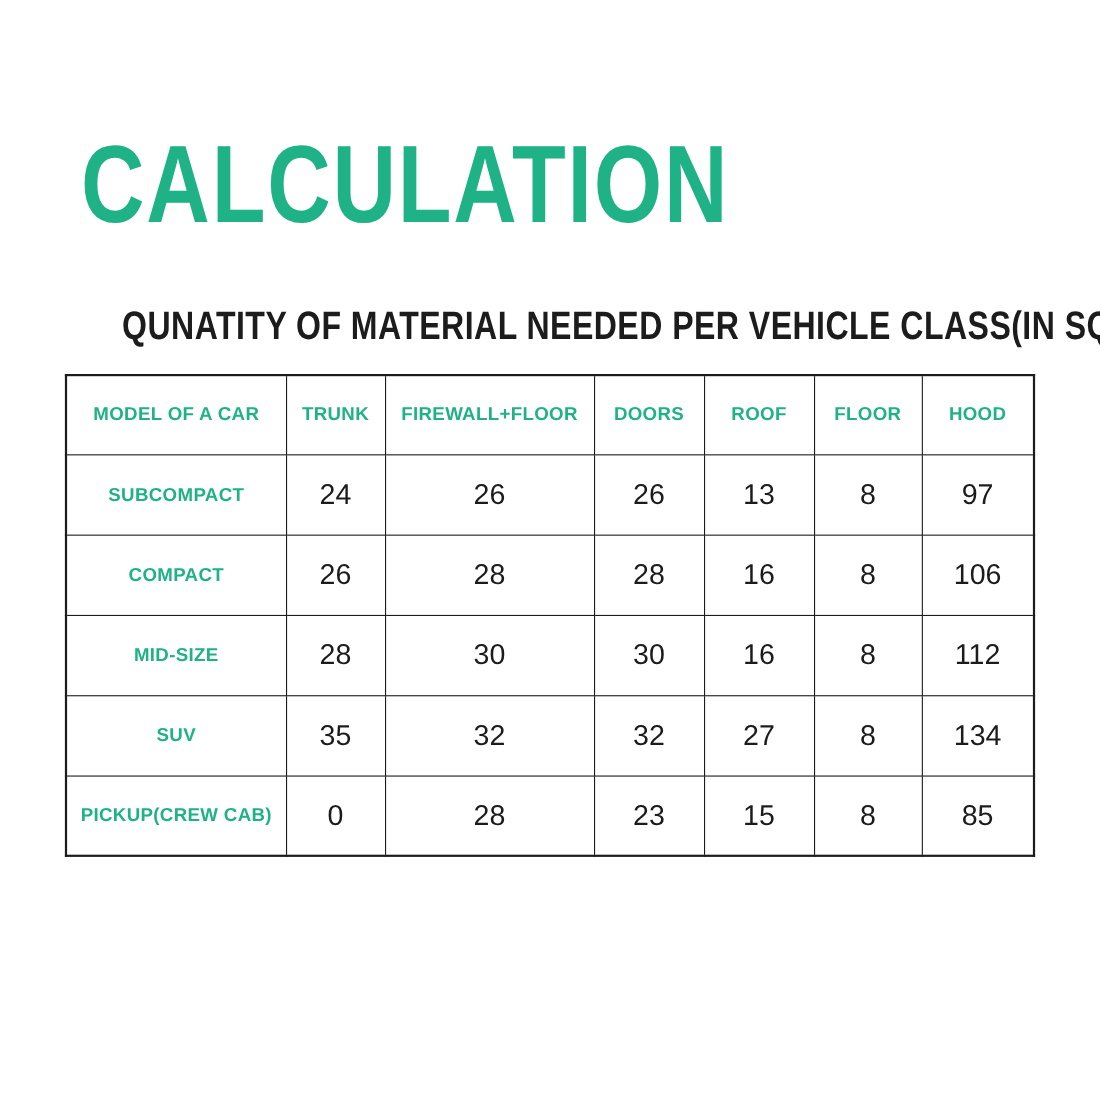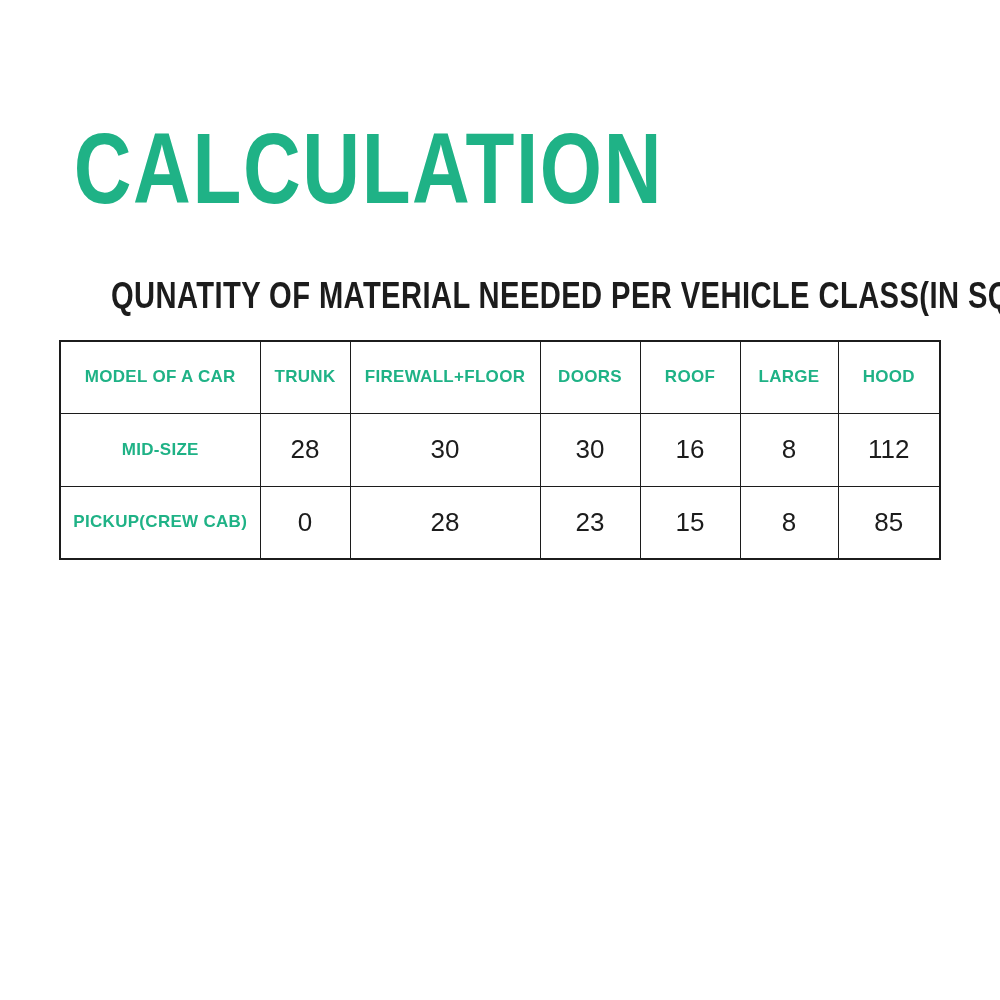--- a/index.html
+++ b/index.html
@@ -114,33 +114,60 @@
       <col style="width:98px">
       <col style="width:102px">
     </colgroup>
     <thead>
       <tr>
         <th class="col-head">MODEL OF A CAR</th>
         <th class="col-head">TRUNK</th>
         <th class="col-head">FIREWALL+FLOOR</th>
         <th class="col-head">DOORS</th>
         <th class="col-head">ROOF</th>
-        <th class="col-head">LARGE</th>
+        <th class="col-head">FLOOR</th>
         <th class="col-head">HOOD</th>
       </tr>
     </thead>
     <tbody>
+      <tr>
+        <th class="row-label">SUBCOMPACT</th>
+        <td class="num-cell">24</td>
+        <td class="num-cell">26</td>
+        <td class="num-cell">26</td>
+        <td class="num-cell">13</td>
+        <td class="num-cell">8</td>
+        <td class="num-cell">97</td>
+      </tr>
+      <tr>
+        <th class="row-label">COMPACT</th>
+        <td class="num-cell">26</td>
+        <td class="num-cell">28</td>
+        <td class="num-cell">28</td>
+        <td class="num-cell">16</td>
+        <td class="num-cell">8</td>
+        <td class="num-cell">106</td>
+      </tr>
       <tr>
         <th class="row-label">MID-SIZE</th>
         <td class="num-cell">28</td>
         <td class="num-cell">30</td>
         <td class="num-cell">30</td>
         <td class="num-cell">16</td>
         <td class="num-cell">8</td>
         <td class="num-cell">112</td>
+      </tr>
+      <tr>
+        <th class="row-label">SUV</th>
+        <td class="num-cell">35</td>
+        <td class="num-cell">32</td>
+        <td class="num-cell">32</td>
+        <td class="num-cell">27</td>
+        <td class="num-cell">8</td>
+        <td class="num-cell">134</td>
       </tr>
       <tr>
         <th class="row-label">PICKUP(CREW CAB)</th>
         <td class="num-cell">0</td>
         <td class="num-cell">28</td>
         <td class="num-cell">23</td>
         <td class="num-cell">15</td>
         <td class="num-cell">8</td>
         <td class="num-cell">85</td>
       </tr>

